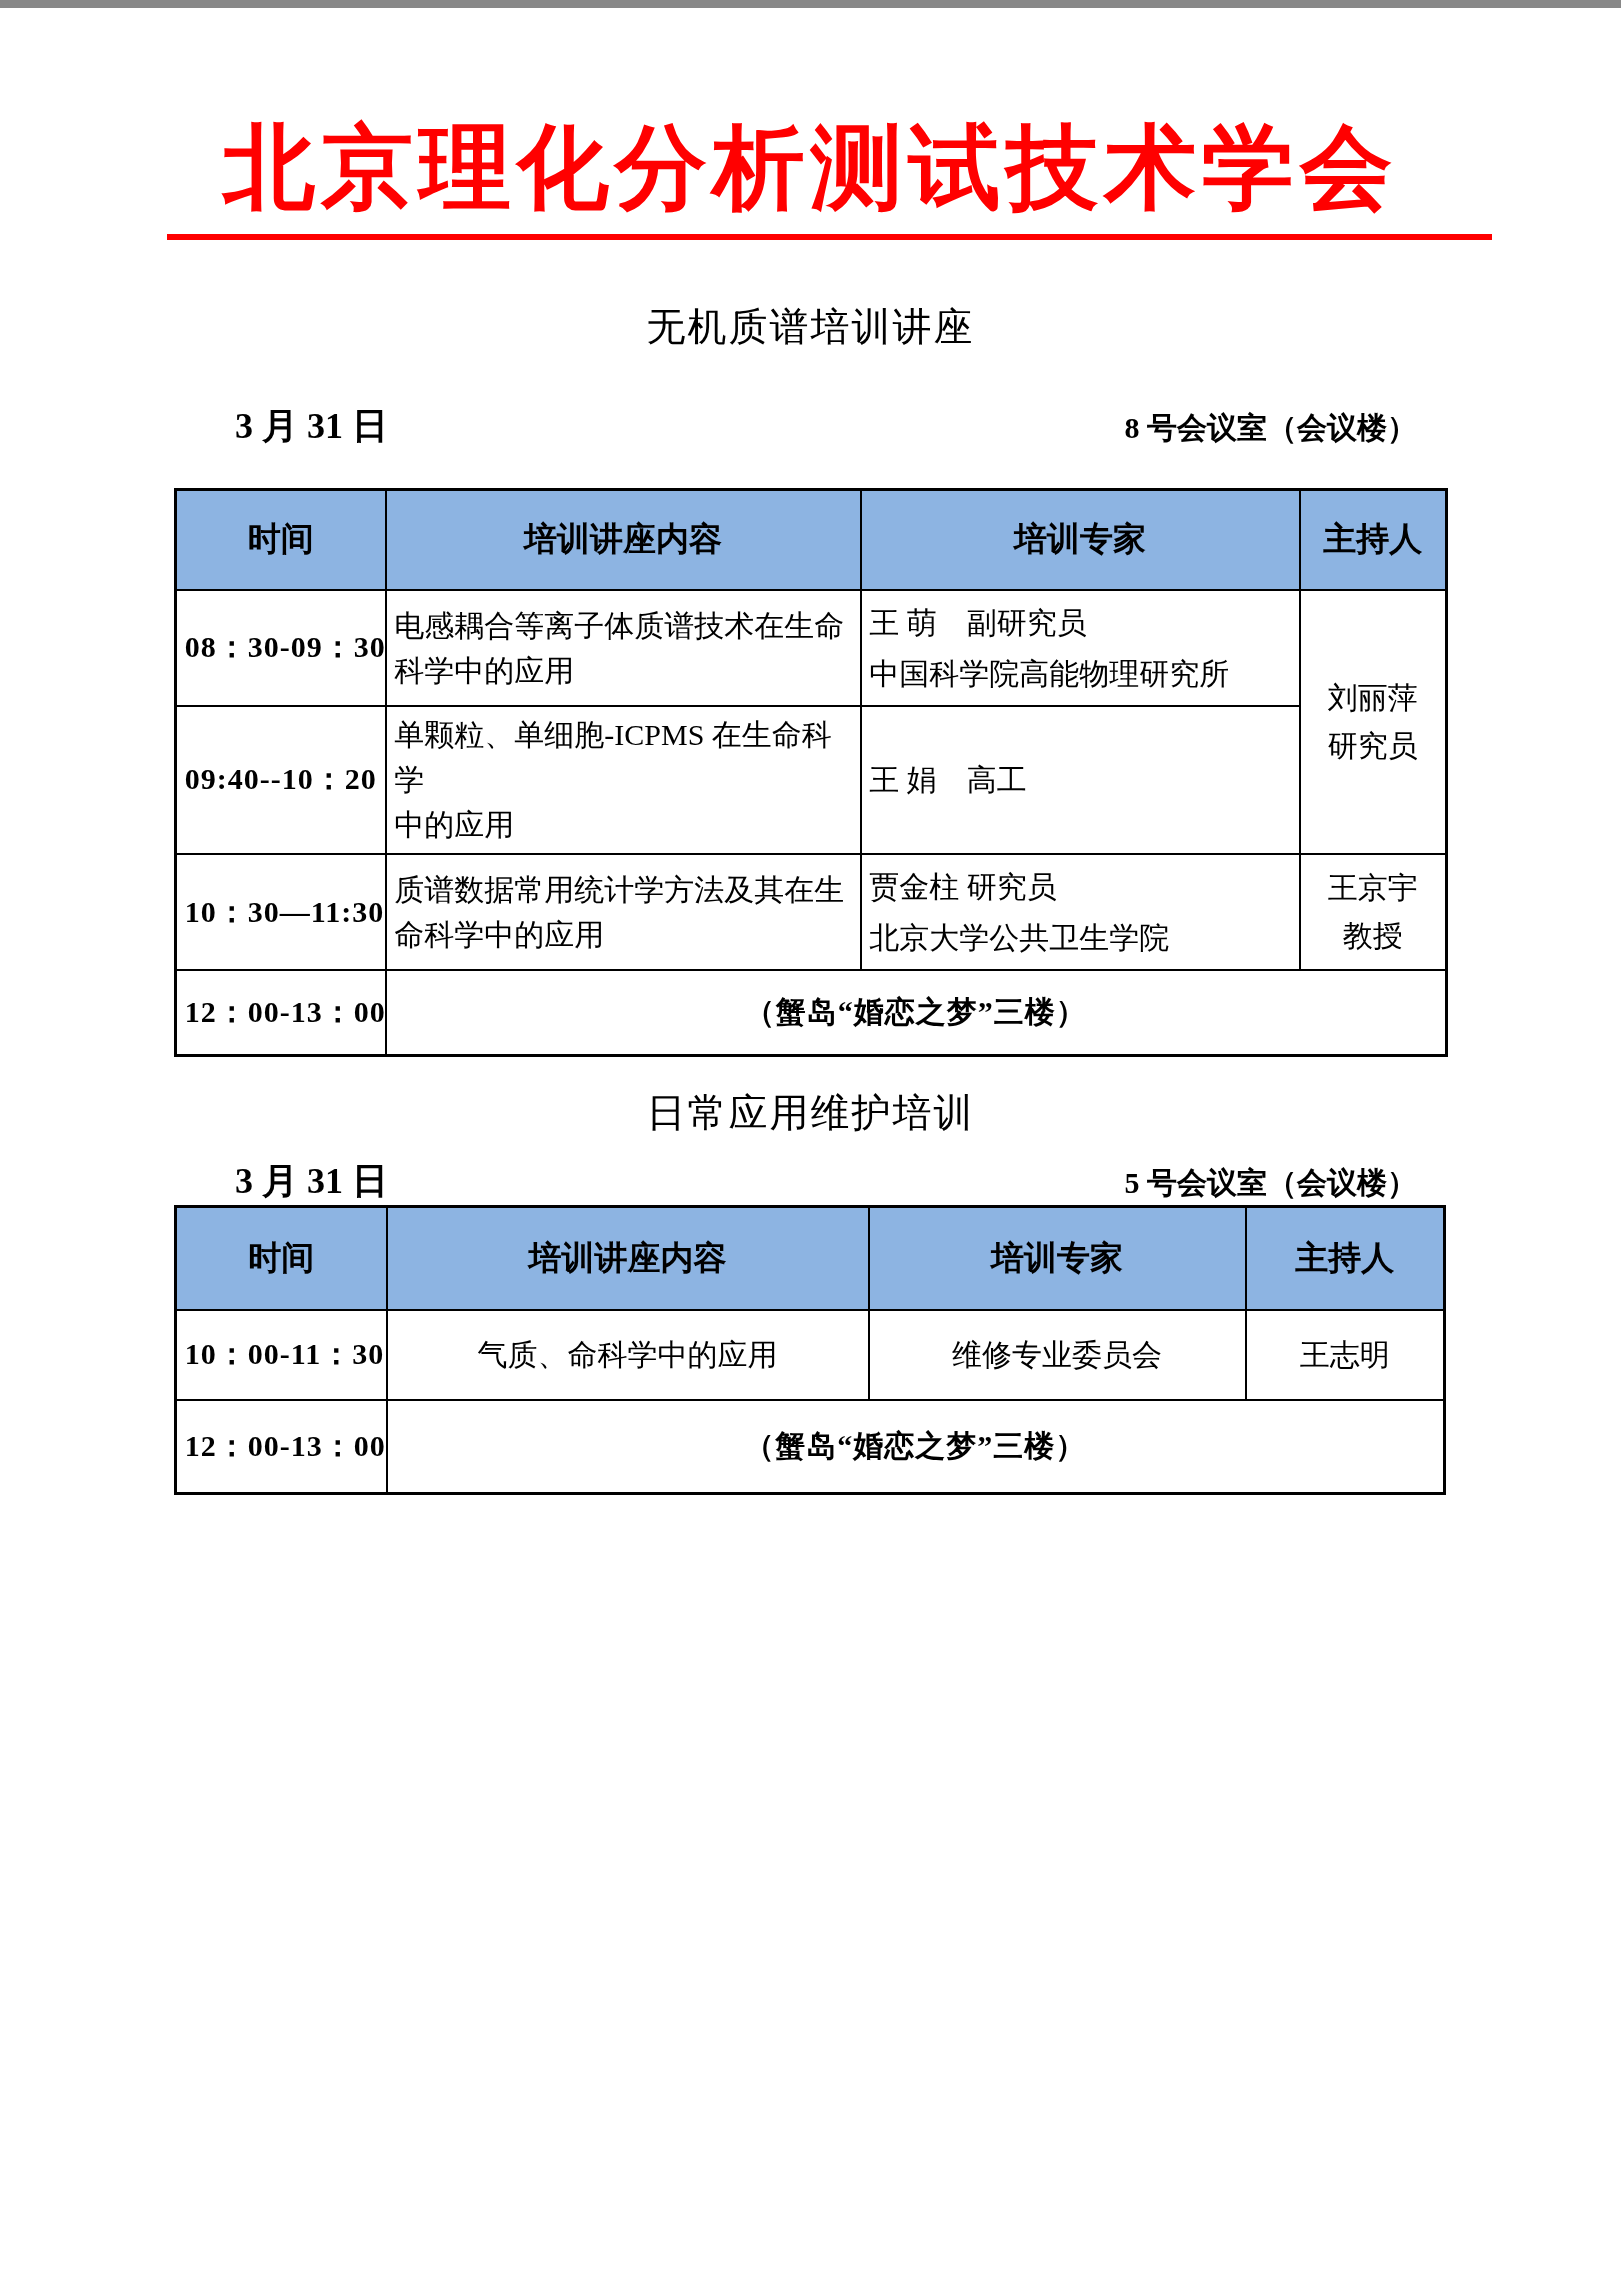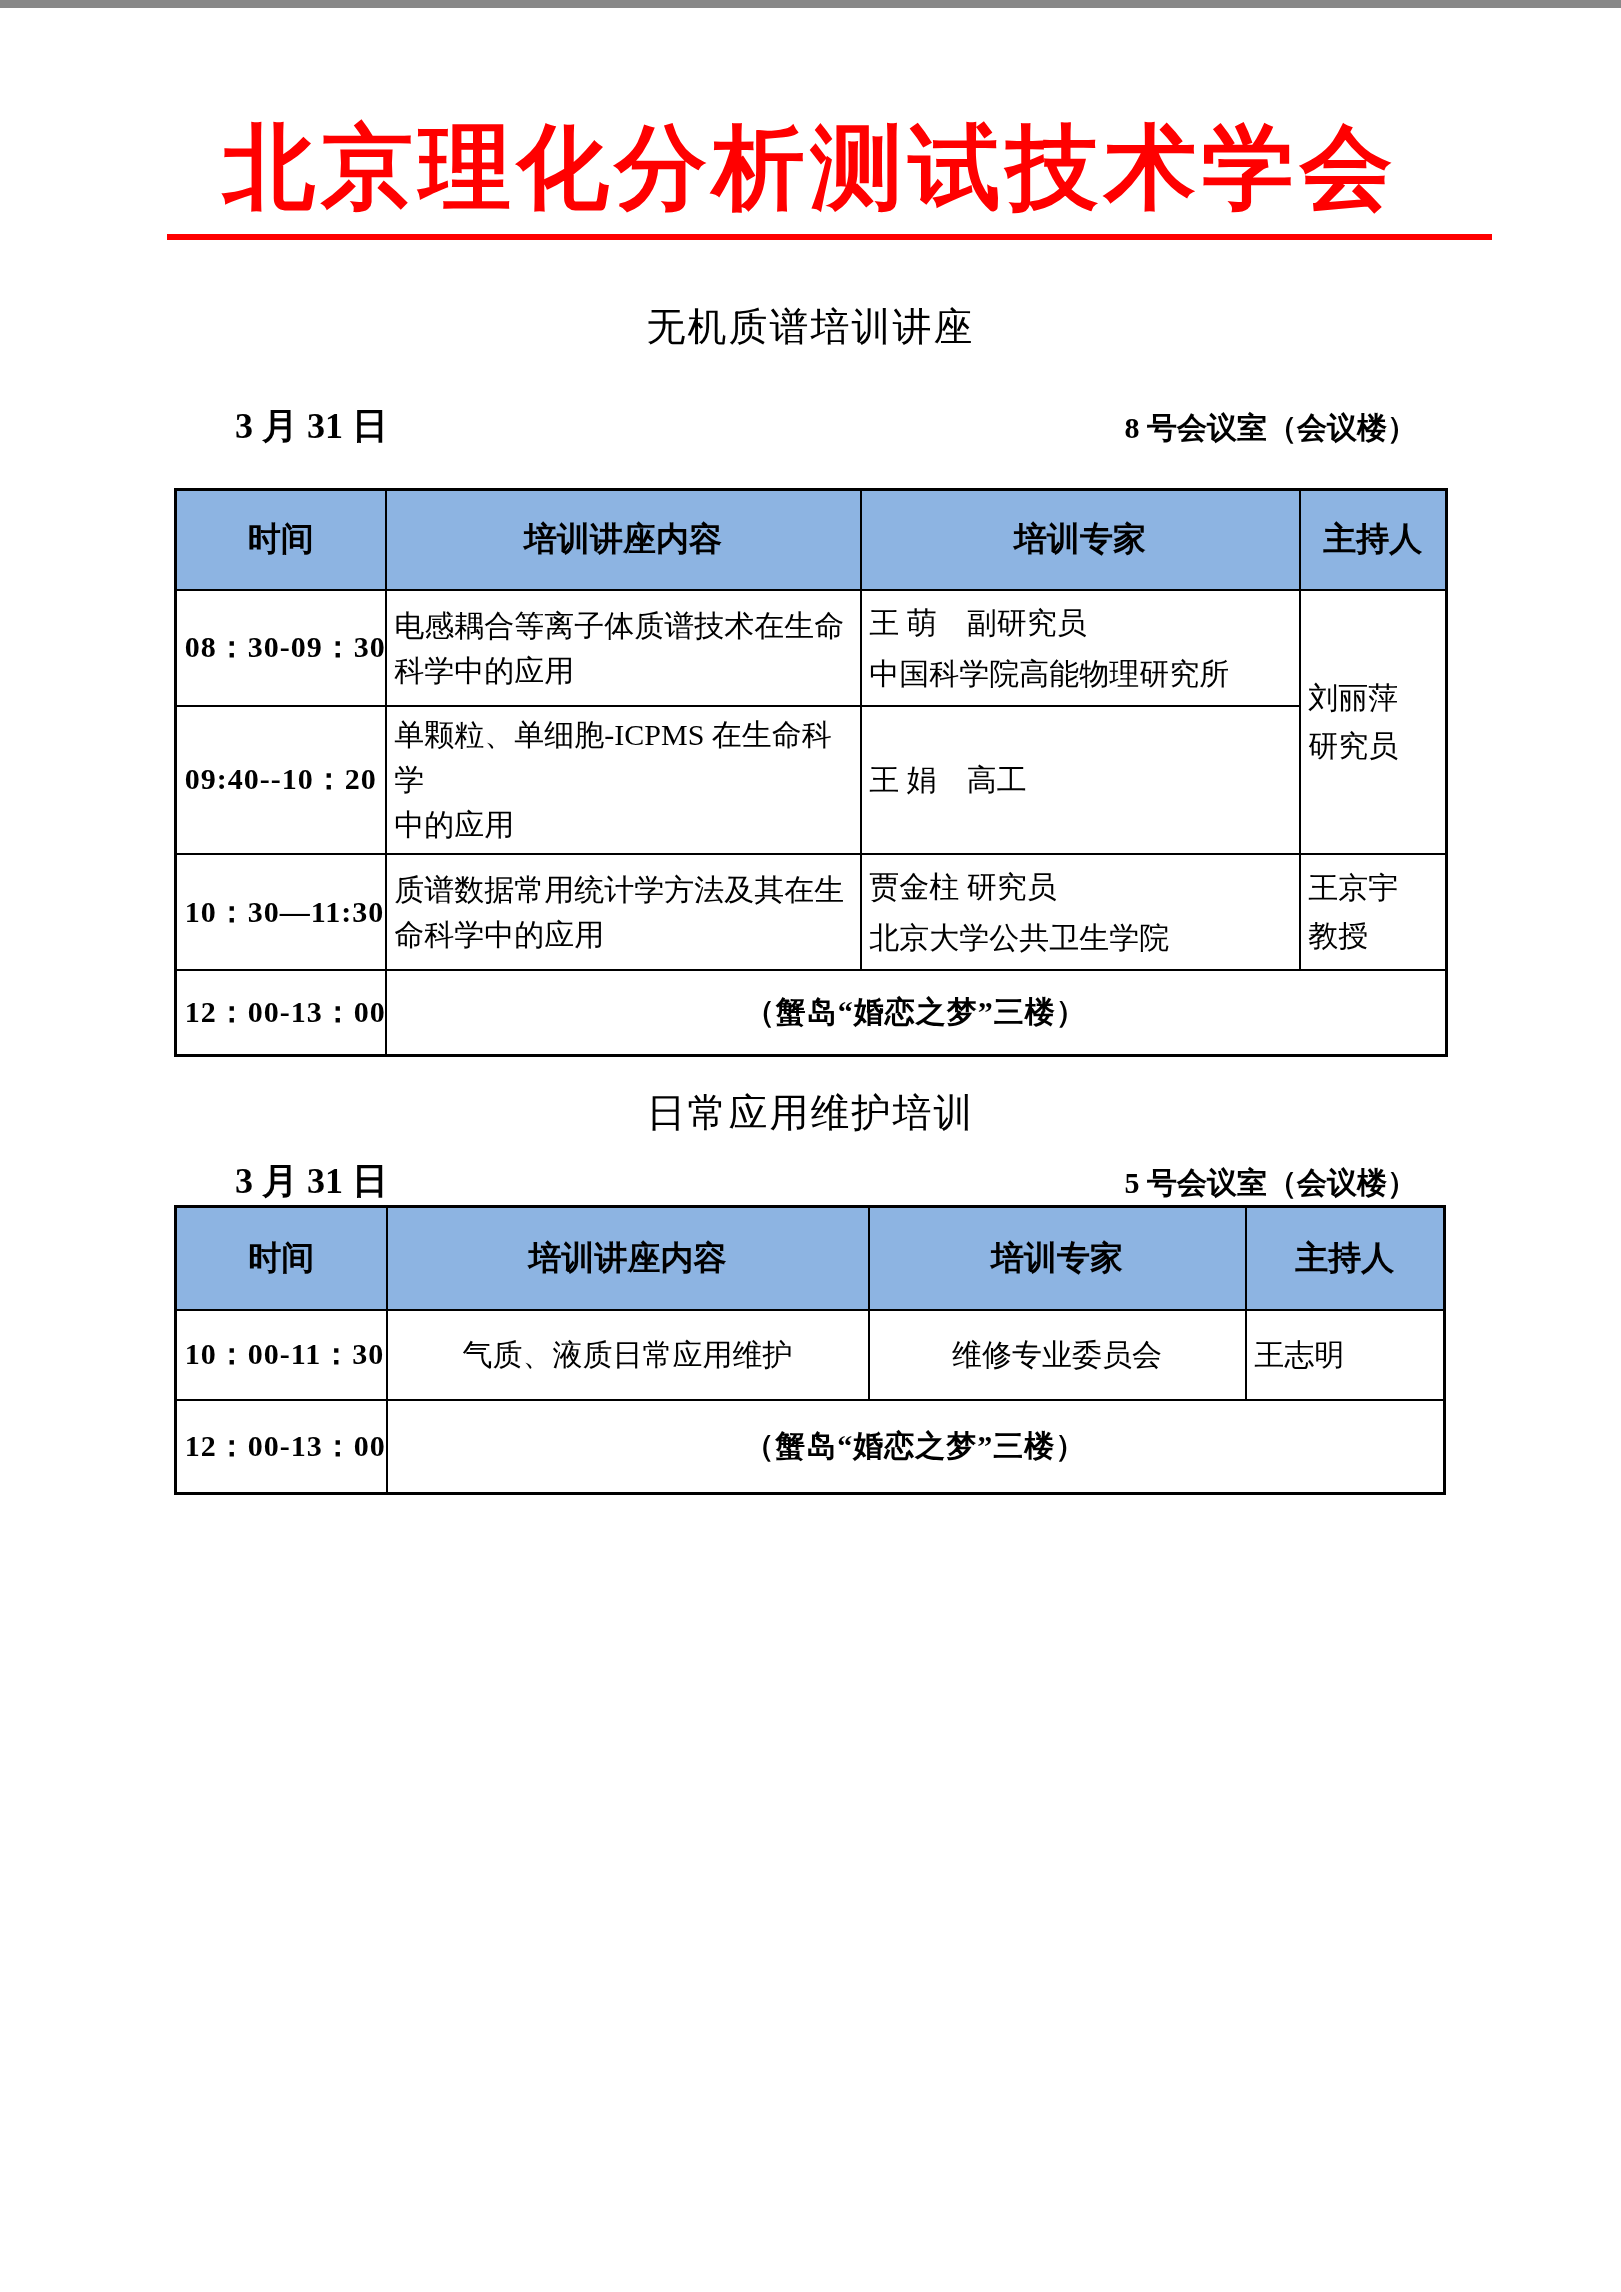--- a/index.html
+++ b/index.html
@@ -83,21 +83,21 @@
     text-align:right;font-weight:bold;white-space:nowrap;
     font-size:30px;letter-spacing:1px;
   }
   td.content-cell{
     text-align:left;line-height:1.5;padding-left:12.7px;
   }
   td.expert-cell{
     text-align:left;line-height:1.7;padding-left:14.7px;
   }
   td.host-cell{
-    text-align:left;line-height:1.6;
+    text-align:center;line-height:1.6;
   }
   td.lunch-cell{
     text-align:center;font-weight:bold;font-size:31px;letter-spacing:1px;
   }
   td.center{text-align:center;}
   .preline{white-space:pre-line;}
   
   .note{
     position:absolute;left:174px;top:1551px;
     font-size:33px;font-weight:bold;letter-spacing:1px;
@@ -179,21 +179,21 @@
     </colgroup>
     <tbody>
         <tr class="h-row">
       <th>时间</th>
       <th class="c-right-thick">培训讲座内容</th>
       <th>培训专家</th>
       <th>主持人</th>
     </tr>
     <tr class="r1">
       <td class="time-cell">10：00-11：30</td>
-      <td class="content-cell c-right-thick center">气质、液质日常应用维护</td>
+      <td class="content-cell c-right-thick center">气质、命科学中的应用</td>
       <td class="expert-cell center">维修专业委员会</td>
       <td class="host-cell">王志明</td>
     </tr>
     <tr class="r2">
       <td class="time-cell">12：00-13：00</td>
       <td class="lunch-cell" colspan="3">（蟹岛“婚恋之梦”三楼）</td>
     </tr>
   </tbody>
     </table>
 

